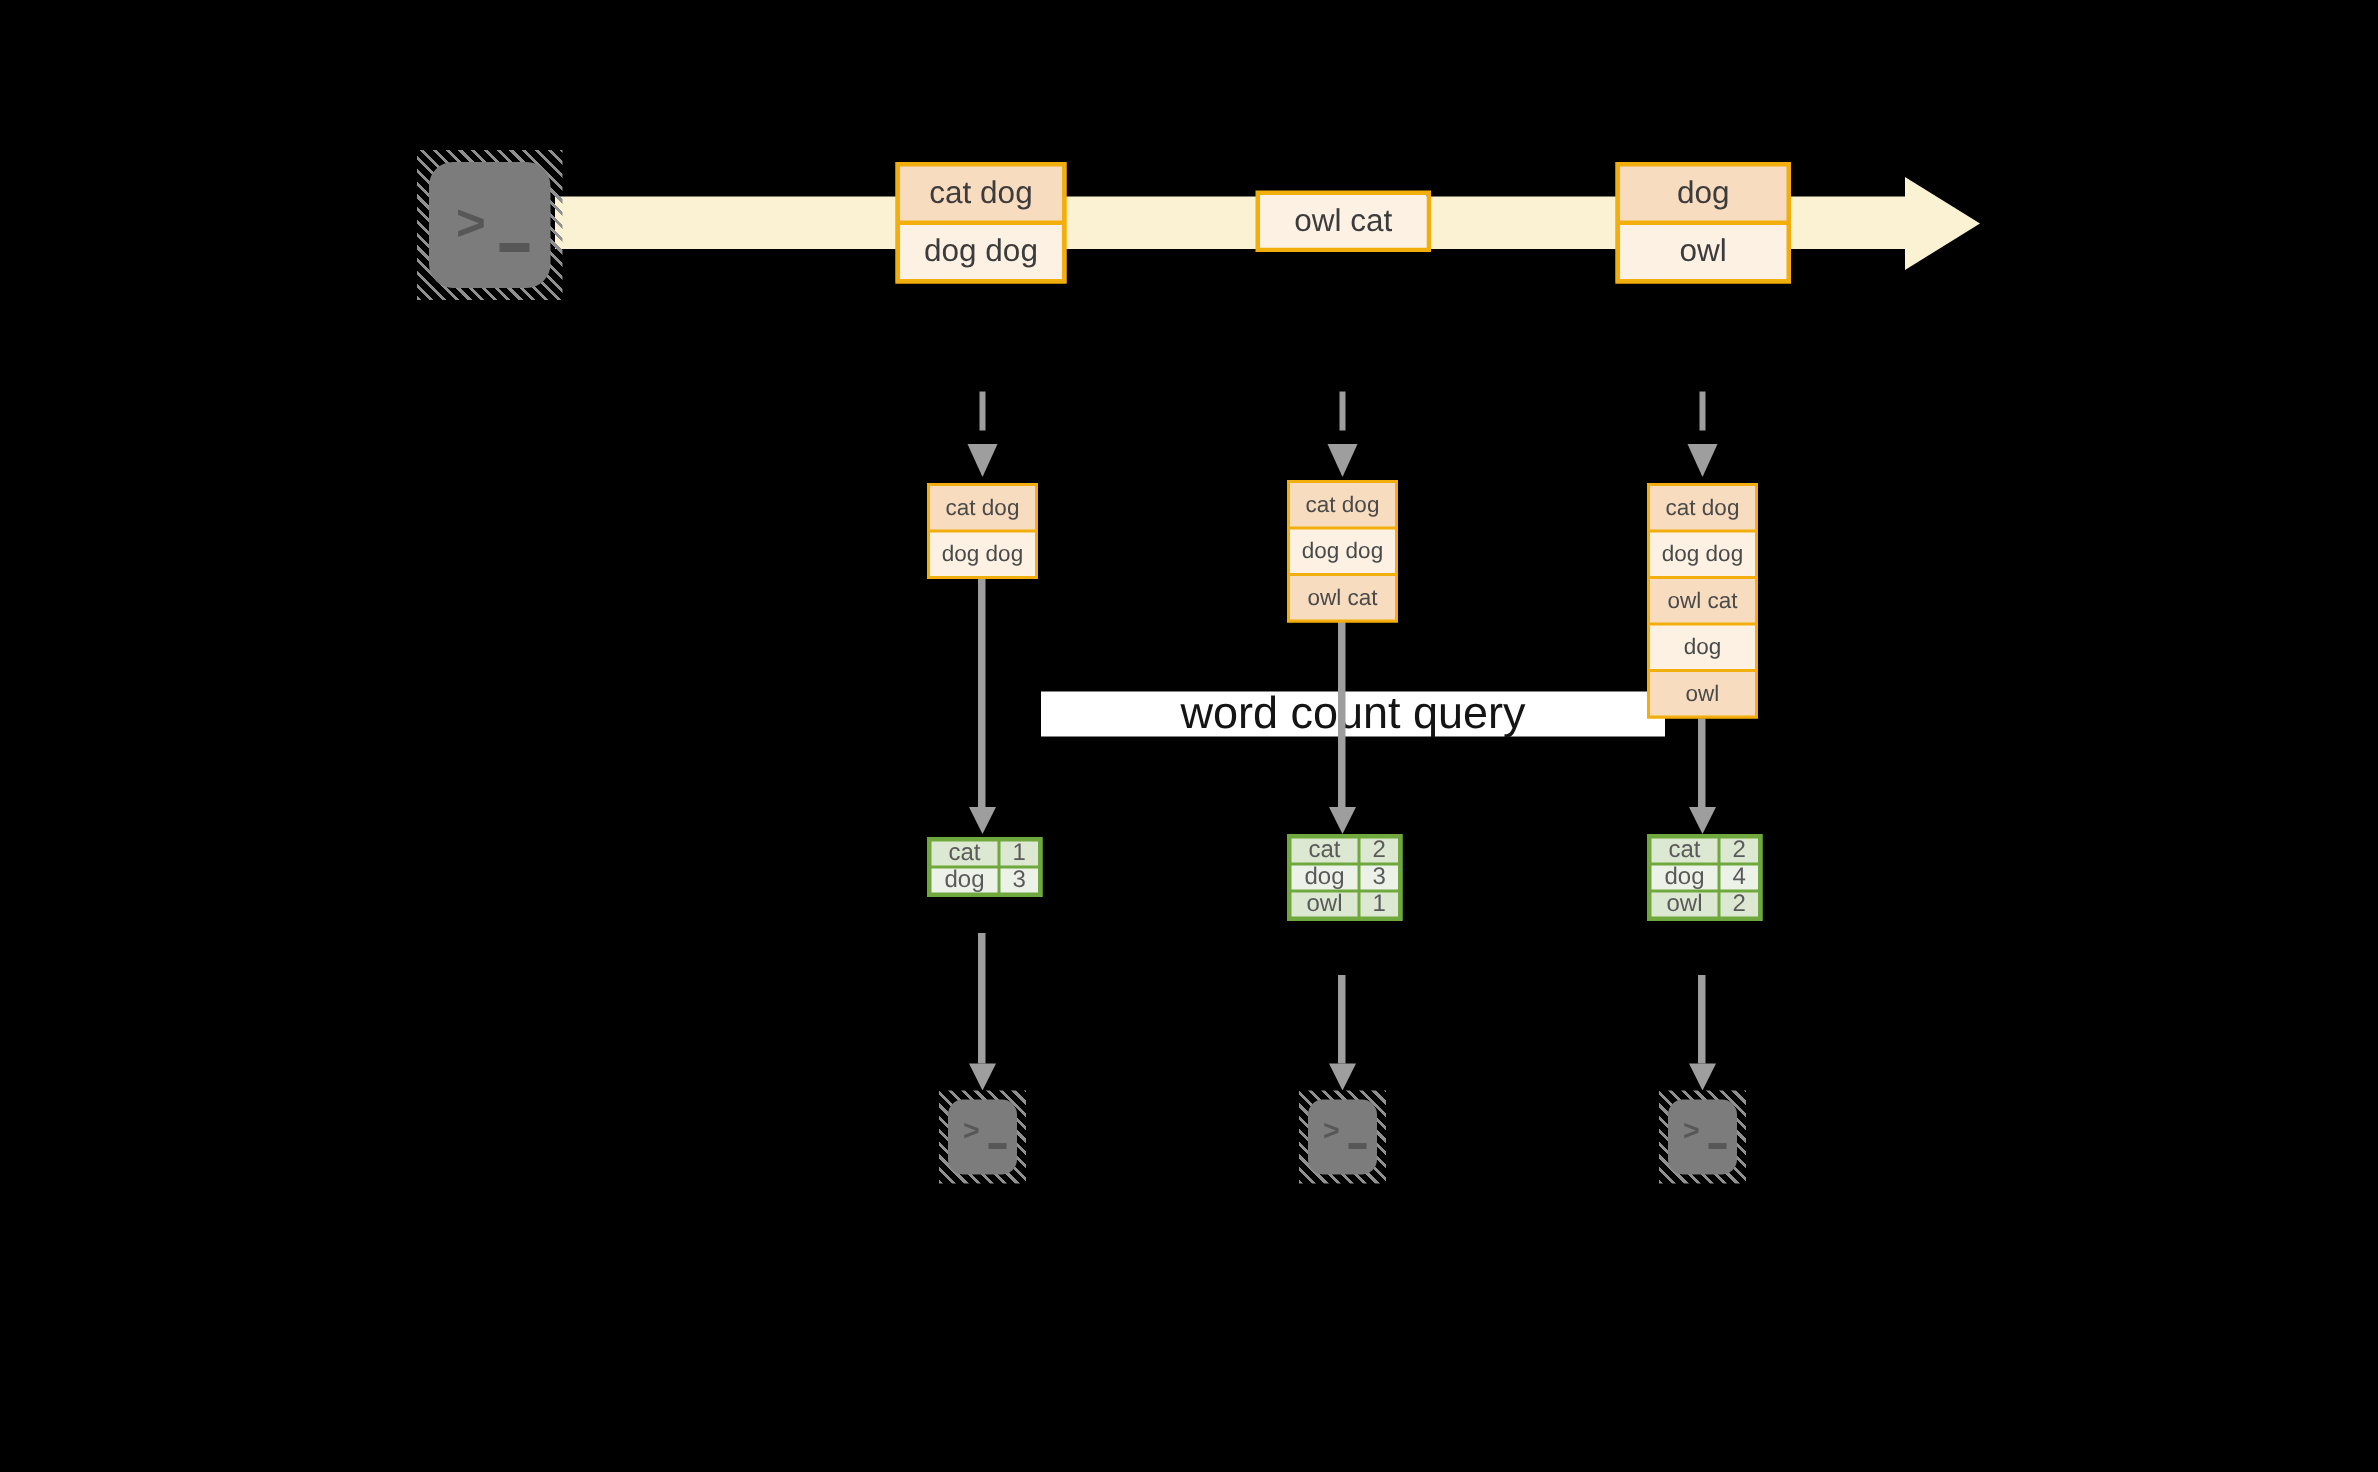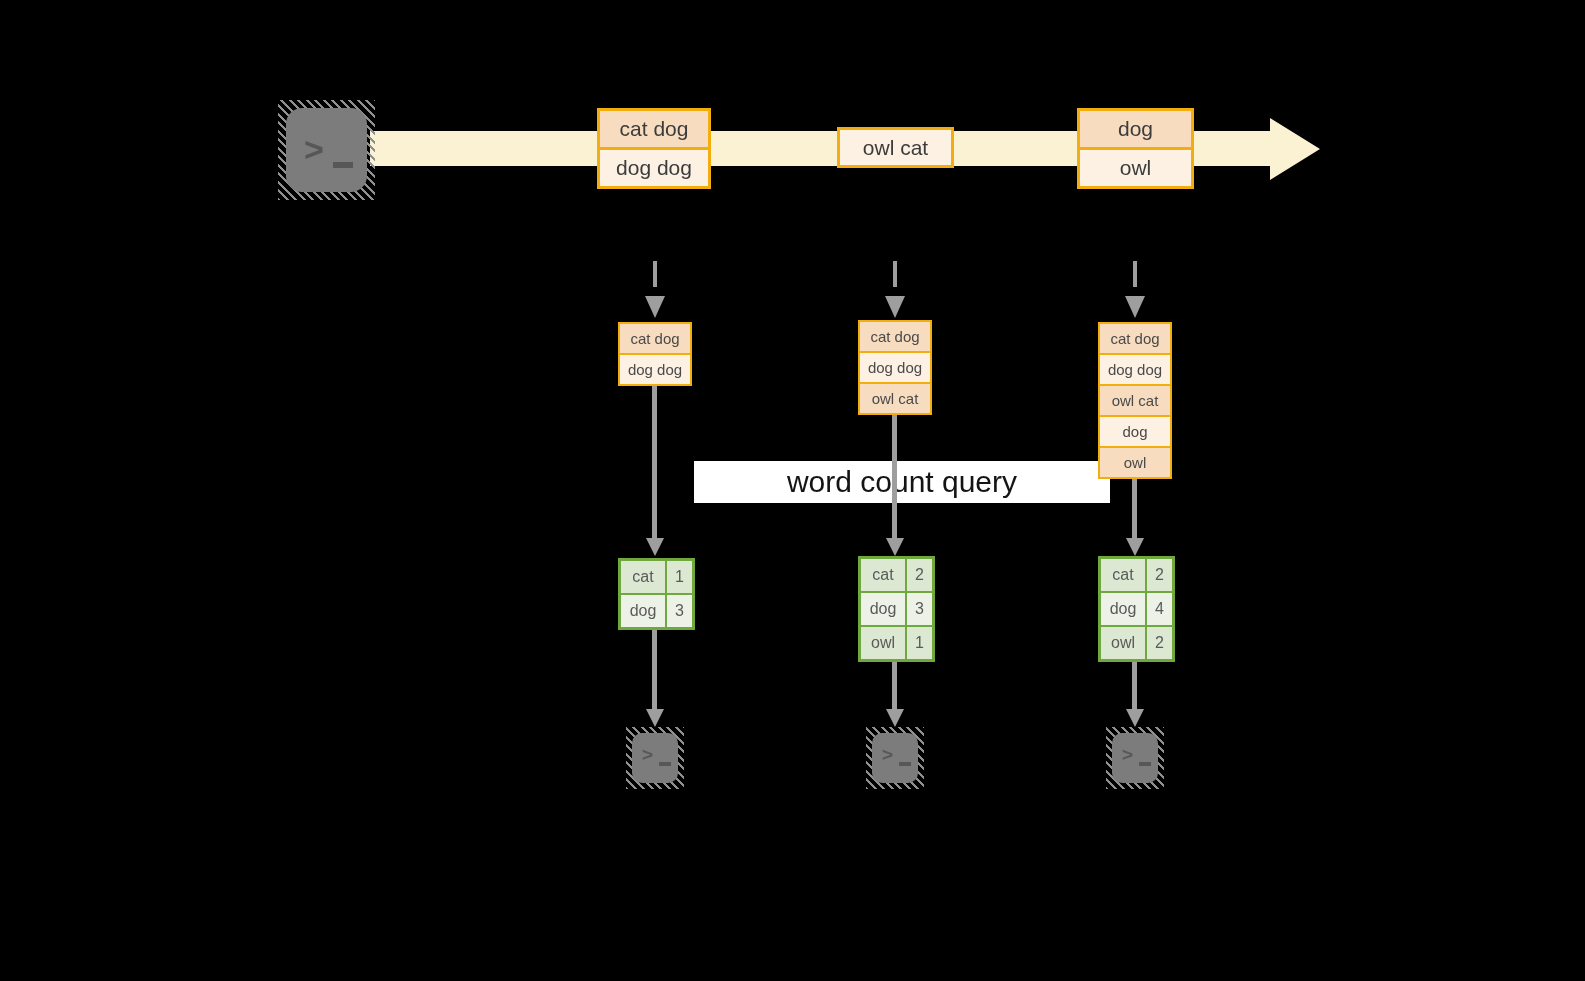--- a/index.html
+++ b/index.html
@@ -25,26 +25,26 @@
   
   .stack{position:absolute;z-index:4;display:flex;flex-direction:column;gap:2px;
     border:2px solid #F1AE0C;background:#F1AE0C;}
   .stack-cell{width:70px;height:29px;display:flex;align-items:center;justify-content:center;
     font-size:15px;color:#4A4A4A;}
   
   .line{position:absolute;width:5px;background:#9E9E9E;z-index:3;}
   .line-head{position:absolute;width:0;height:0;z-index:3;
     border-left:9px solid transparent;border-right:9px solid transparent;border-top:18px solid #9E9E9E;}
   
-  .query-label{position:absolute;left:694px;top:461px;width:416px;height:42px;background:#FFFFFF;z-index:2;
+  .query-label{position:absolute;left:694px;top:461px;width:416px;height:30px;background:#FFFFFF;z-index:2;
     display:flex;align-items:center;justify-content:center;font-size:30px;color:#141414;}
   
   .wtable{position:absolute;z-index:4;display:grid;grid-template-columns:44px 25px;gap:2px;
     border:3px solid #6FA83C;background:#6FA83C;}
-  .wcell{height:32px;display:flex;align-items:center;justify-content:center;font-size:16px;color:#5A5A5A;}
+  .wcell{height:16px;display:flex;align-items:center;justify-content:center;font-size:16px;color:#5A5A5A;}
   .sage{background:#DCE8D2;}
   .lite{background:#EDF2E9;}
   
   .term{position:absolute;z-index:4;}
   .term .hatch{position:absolute;inset:0;
     background:repeating-linear-gradient(45deg,#909090 0 2px,transparent 2px 6px);}
   .term .body{position:absolute;background:#7C7C7C;border-radius:16px;}
   .term .chev{position:absolute;color:#575757;font-weight:700;line-height:1;}
   .term .uscore{position:absolute;background:#575757;}
   .term-big{left:278px;top:100px;width:97px;height:100px;}

